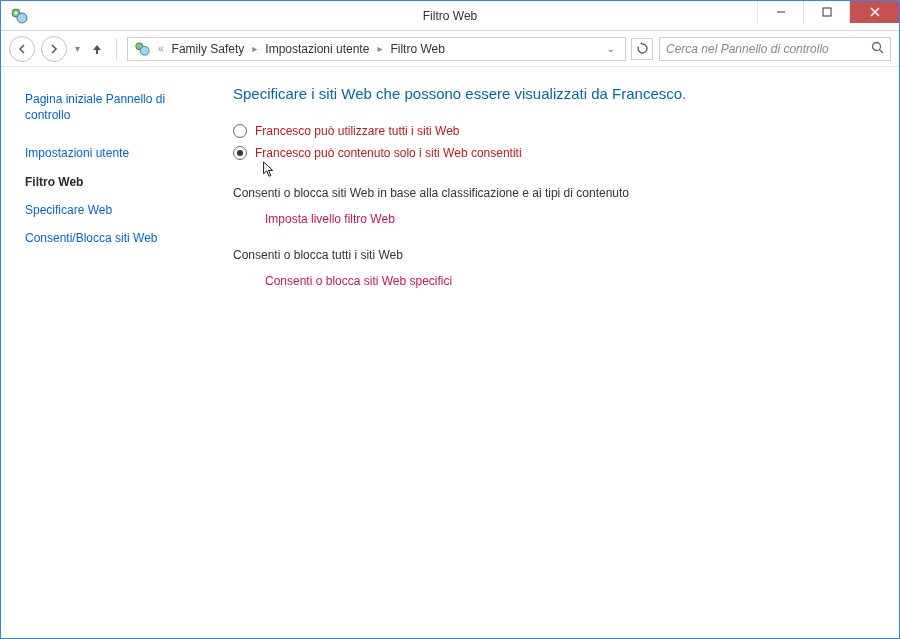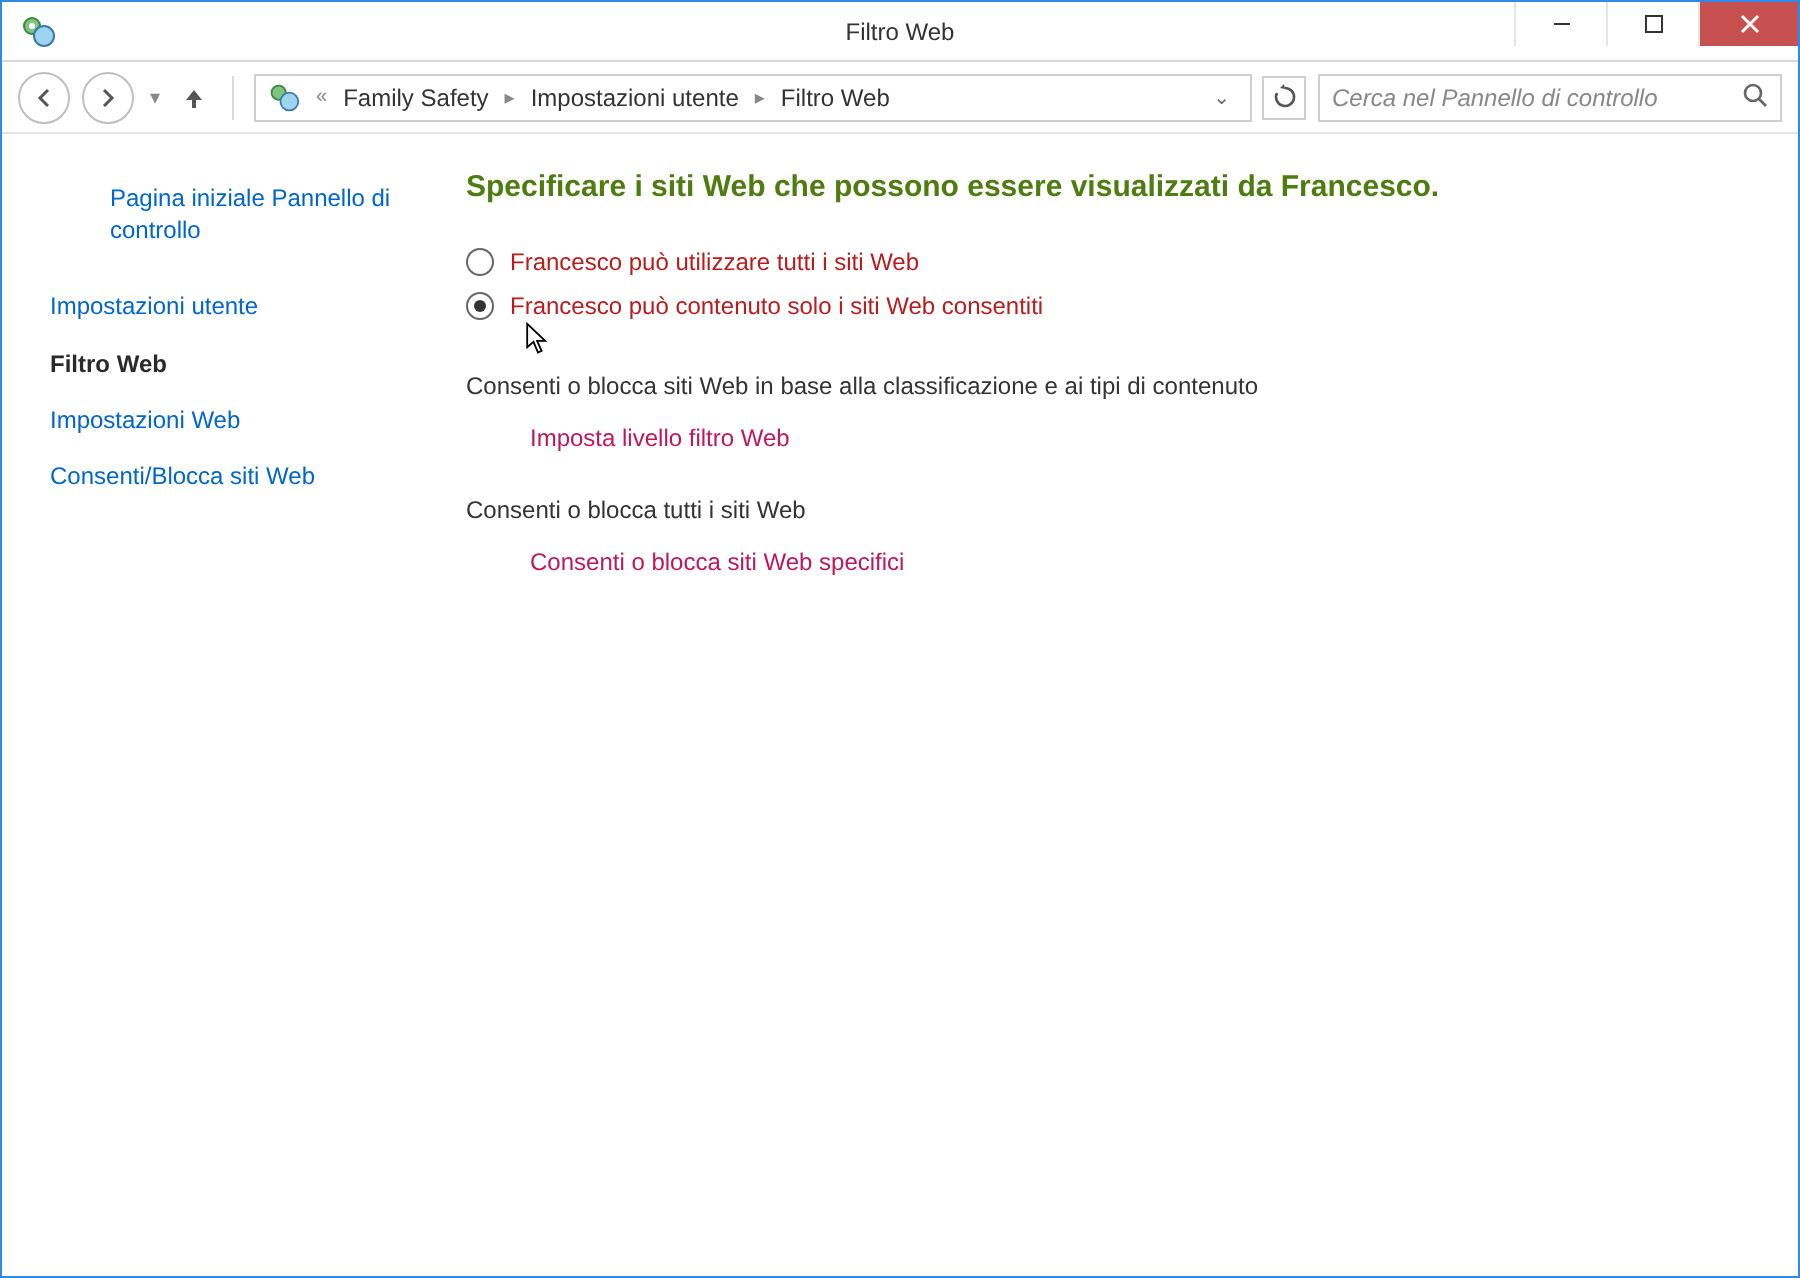--- a/index.html
+++ b/index.html
@@ -154,34 +154,33 @@
     font-size: 12px;
   }
   .sidebar .side-link {
     color: #0066cc;
     padding: 6px 0;
     cursor: default;
     line-height: 1.35;
   }
   .sidebar .side-link.heading {
     color: #0066cc;
-    margin-left: 30px;
   }
   .sidebar .side-link.bold {
     font-weight: 600;
     color: #2a2a2a;
   }
   .main {
     flex: 1;
     padding-left: 8px;
   }
   .main h1 {
     font-size: 15px;
-    font-weight: 700;
-    color: #4d7c0f;
+    font-weight: 400;
+    color: #0369a1;
     margin-bottom: 18px;
   }
   .radio-row {
     display: flex;
     align-items: center;
     gap: 8px;
     padding: 4px 0;
     font-size: 12px;
     color: #b91c1c;
   }
@@ -307,21 +306,21 @@
     </span>
   </div>
 </div>
 
 <div class="body">
   <div class="sidebar">
     <div class="side-link heading">Pagina iniziale Pannello di controllo</div>
     <div style="height:10px"></div>
     <div class="side-link">Impostazioni utente</div>
     <div class="side-link bold">Filtro Web</div>
-    <div class="side-link">Impostazioni Web</div>
+    <div class="side-link">Specificare Web</div>
     <div class="side-link">Consenti/Blocca siti Web</div>
   </div>
 
   <div class="main">
     <h1>Specificare i siti Web che possono essere visualizzati da Francesco.</h1>
 
     <div class="radio-row">
       <span class="radio"></span>
       <span>Francesco può utilizzare tutti i siti Web</span>
     </div>

